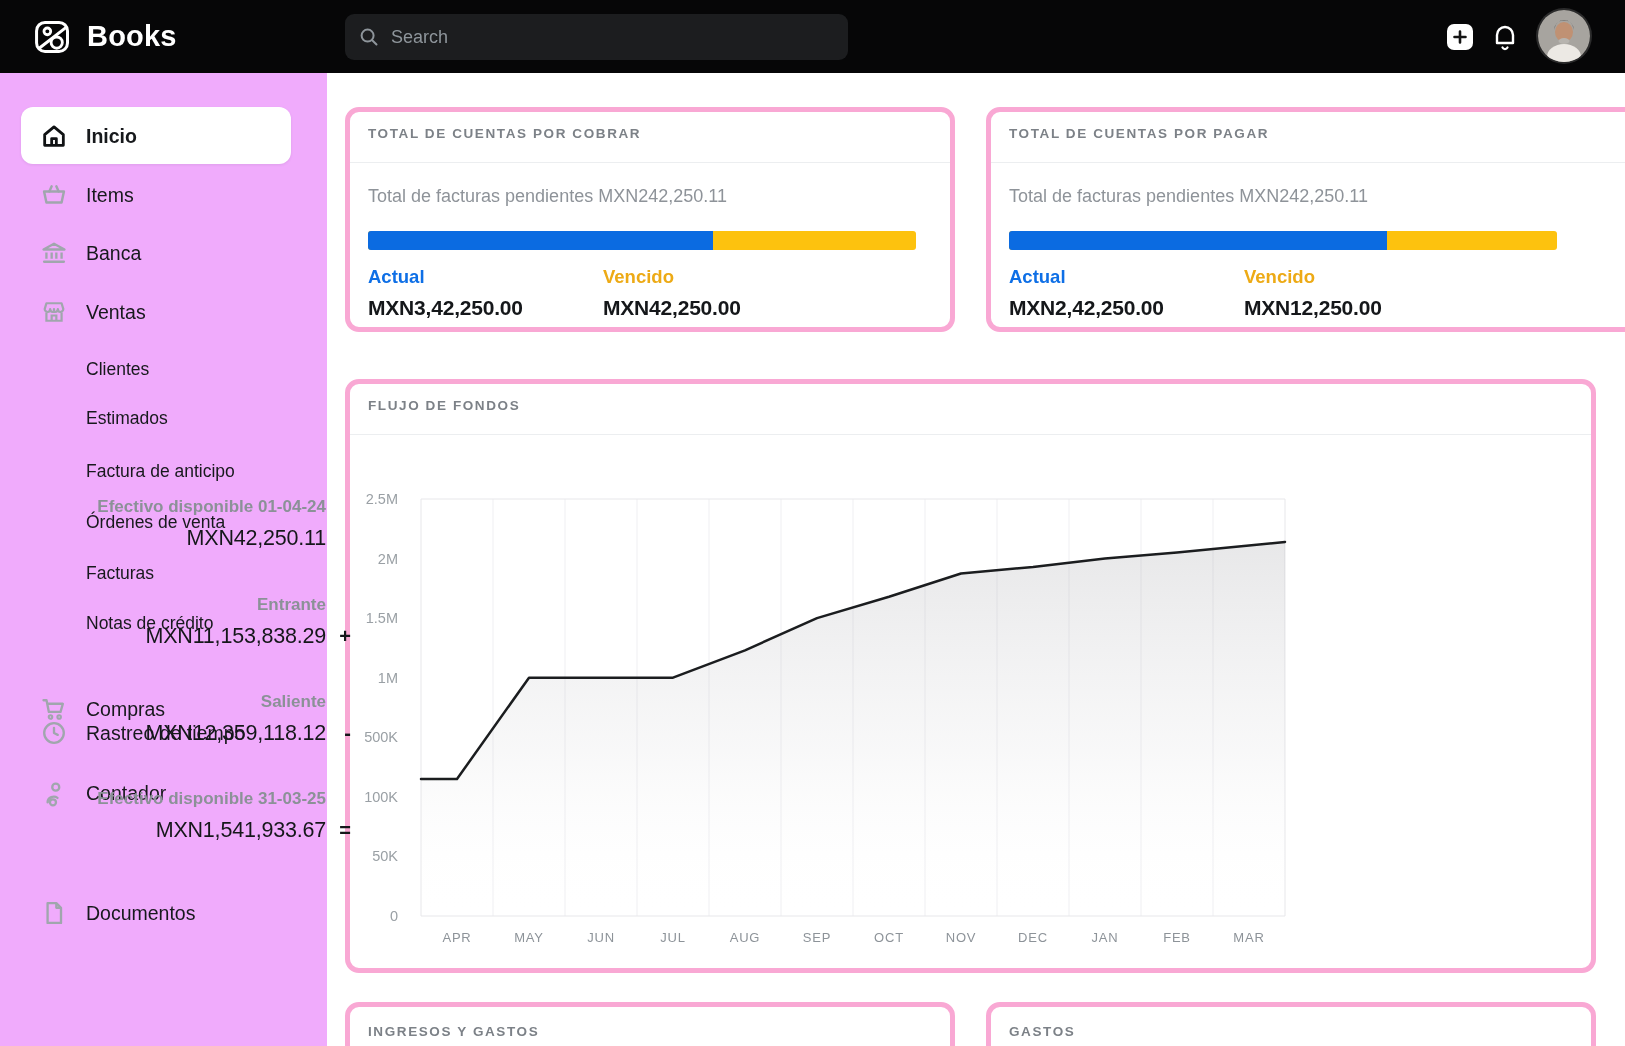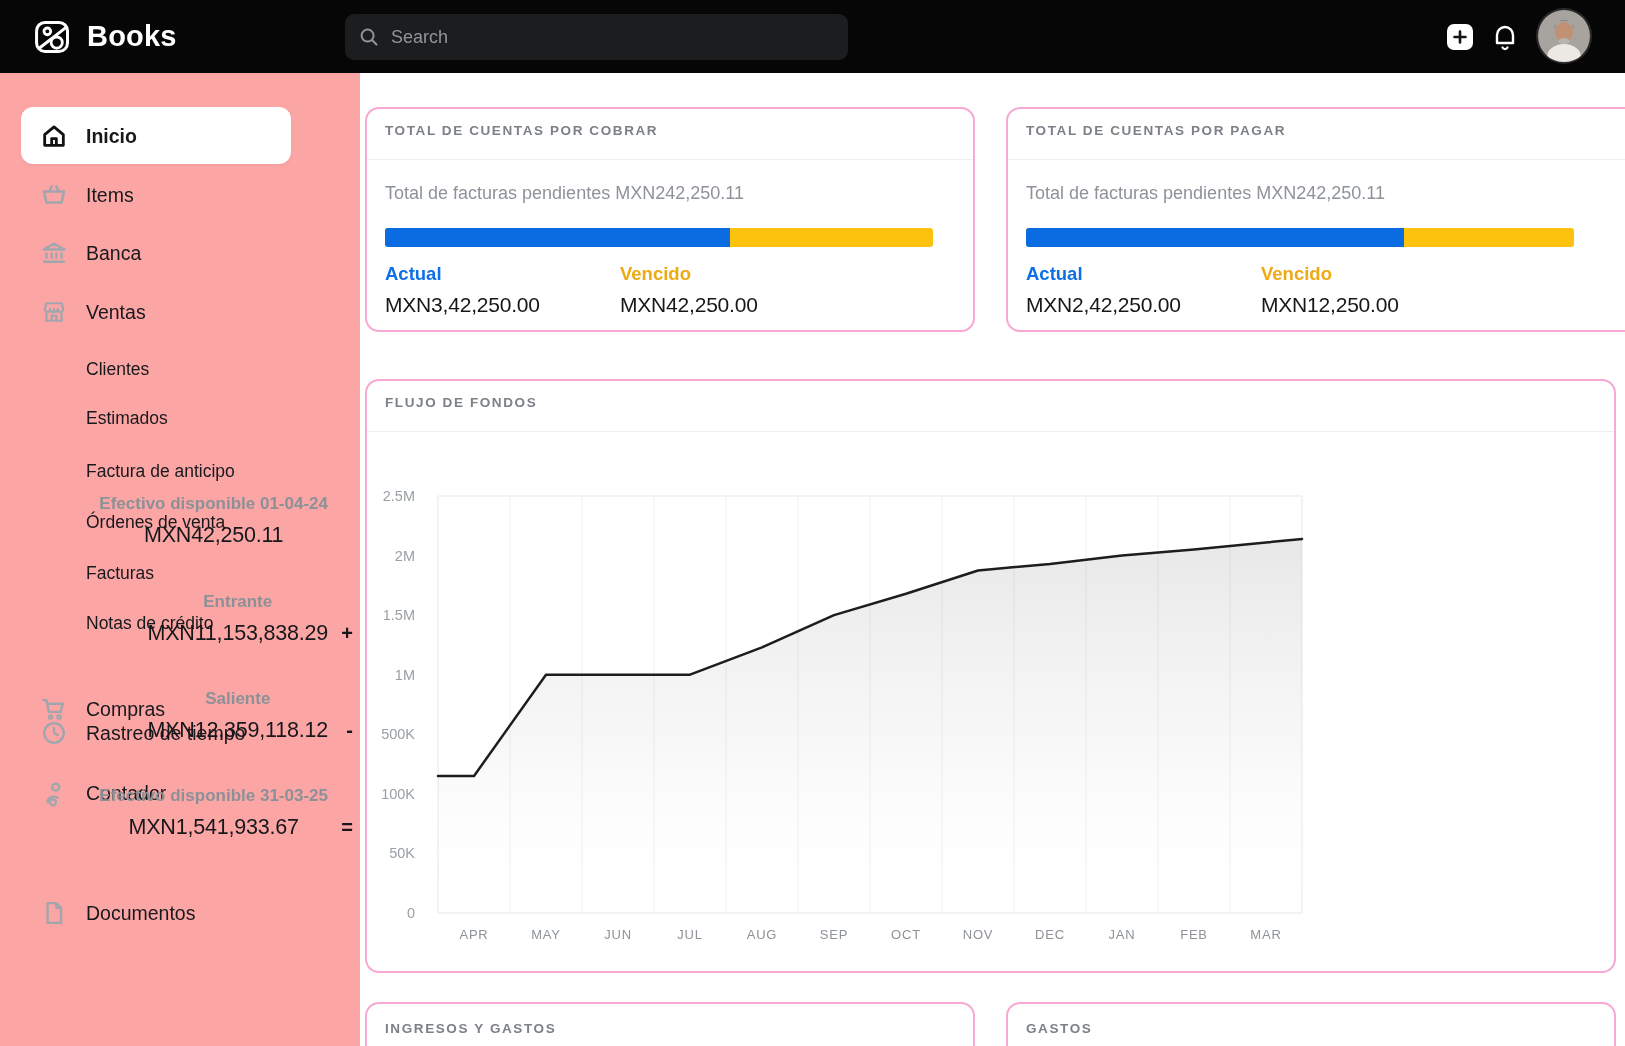--- a/index.html
+++ b/index.html
@@ -17,49 +17,49 @@
   .searchbox input{background:transparent;border:none;outline:none;color:#d8dadd;font-size:18px;
                    font-family:"Liberation Sans",sans-serif;width:100%;}
   .searchbox input::placeholder{color:#8e959b;}
   .plus-btn{position:absolute;left:1447px;top:24px;width:26px;height:26px;background:#fff;border-radius:7px;
             display:flex;align-items:center;justify-content:center;border:none;cursor:pointer;}
   .bell{position:absolute;left:1492px;top:22px;width:26px;height:30px;}
   .avatar{position:absolute;left:1538px;top:10px;width:52px;height:52px;border-radius:50%;overflow:hidden;
           box-shadow:0 0 0 2px rgba(255,255,255,.15);}
 
   
-  .sidebar{position:absolute;left:0;top:73px;width:360px;height:973px;background:#fca5a5;}
+  .sidebar{position:absolute;left:0;top:73px;width:327px;height:973px;background:#f0abfc;}
   .nav-pill{position:absolute;left:21px;top:34px;width:270px;height:57px;background:#fff;border-radius:12px;
             box-shadow:0 1px 3px rgba(25,30,40,.08);}
   .nav-row{position:absolute;left:0;width:300px;height:40px;display:flex;align-items:center;cursor:pointer;}
   .nav-row .nav-icon{position:absolute;left:40px;width:28px;height:28px;color:#a0a6ad;}
   .nav-row .nav-label{position:absolute;left:86px;font-size:19.5px;font-weight:500;color:#17191c;white-space:nowrap;}
   .nav-row.active .nav-icon{color:#101214;}
   .nav-row.active .nav-label{font-weight:700;}
   .nav-row.sub .nav-label{font-size:17.5px;}
 
   
-  .card{position:absolute;background:#fff;border:2px solid #f9a8d4;border-radius:14px;box-sizing:border-box;margin-left:20px;}
+  .card{position:absolute;background:#fff;border:5px solid #f9a8d4;border-radius:14px;box-sizing:border-box;}
   .card-title{position:absolute;left:18px;top:14px;font-size:13.5px;font-weight:700;letter-spacing:1.6px;
               color:#7c8187;white-space:nowrap;}
   .card-divider{position:absolute;left:0;right:0;top:50px;height:1px;background:#eceef0;}
 
   .summary-sub{position:absolute;left:18px;top:74px;font-size:18px;color:#8e9399;}
   .bar-track{position:absolute;left:18px;top:119px;width:548px;height:19px;border-radius:3px;overflow:hidden;
              background:#fdc20e;display:flex;}
   .bar-current{height:100%;background:#0b6be1;}
   .lbl-row-label{position:absolute;top:154px;font-size:18.5px;font-weight:700;}
-  .lbl-row-value{position:absolute;top:184px;font-size:21px;font-weight:400;color:#15171a;letter-spacing:-.2px;}
+  .lbl-row-value{position:absolute;top:184px;font-size:21px;font-weight:700;color:#15171a;letter-spacing:-.2px;}
   .lbl-current{color:#0e6fe6;}
   .lbl-overdue{color:#edaa15;}
   .col-a{left:18px;} .col-b{left:253px;}
 
   
   .cash-stats{position:absolute;}
-  .stat{position:absolute;right:39px;text-align:center;padding-right:0;}
+  .stat{position:absolute;right:24px;text-align:right;padding-right:0;}
   .stat .stat-label{font-size:17px;font-weight:700;color:#8b9197;line-height:29px;white-space:nowrap;}
   .stat .stat-value{font-size:21.5px;font-weight:500;color:#15171a;line-height:34px;letter-spacing:-.2px;white-space:nowrap;}
   .stat .op{position:absolute;right:-25px;bottom:5px;font-size:20px;font-weight:700;color:#15171a;}
 
   .bottom-title{position:absolute;left:18px;top:17px;font-size:13.5px;font-weight:700;letter-spacing:1.6px;color:#7c8187;}
 </style>
 </head>
 <body>
 
 <div class="app">

